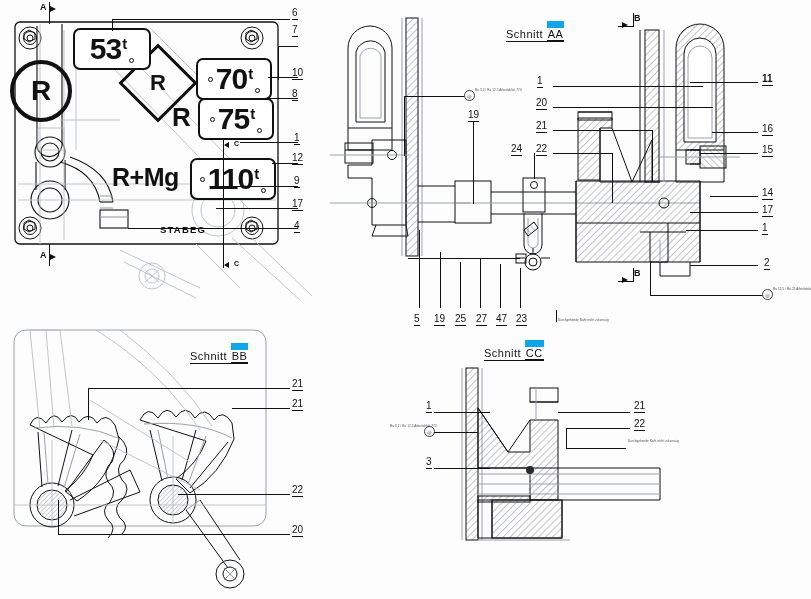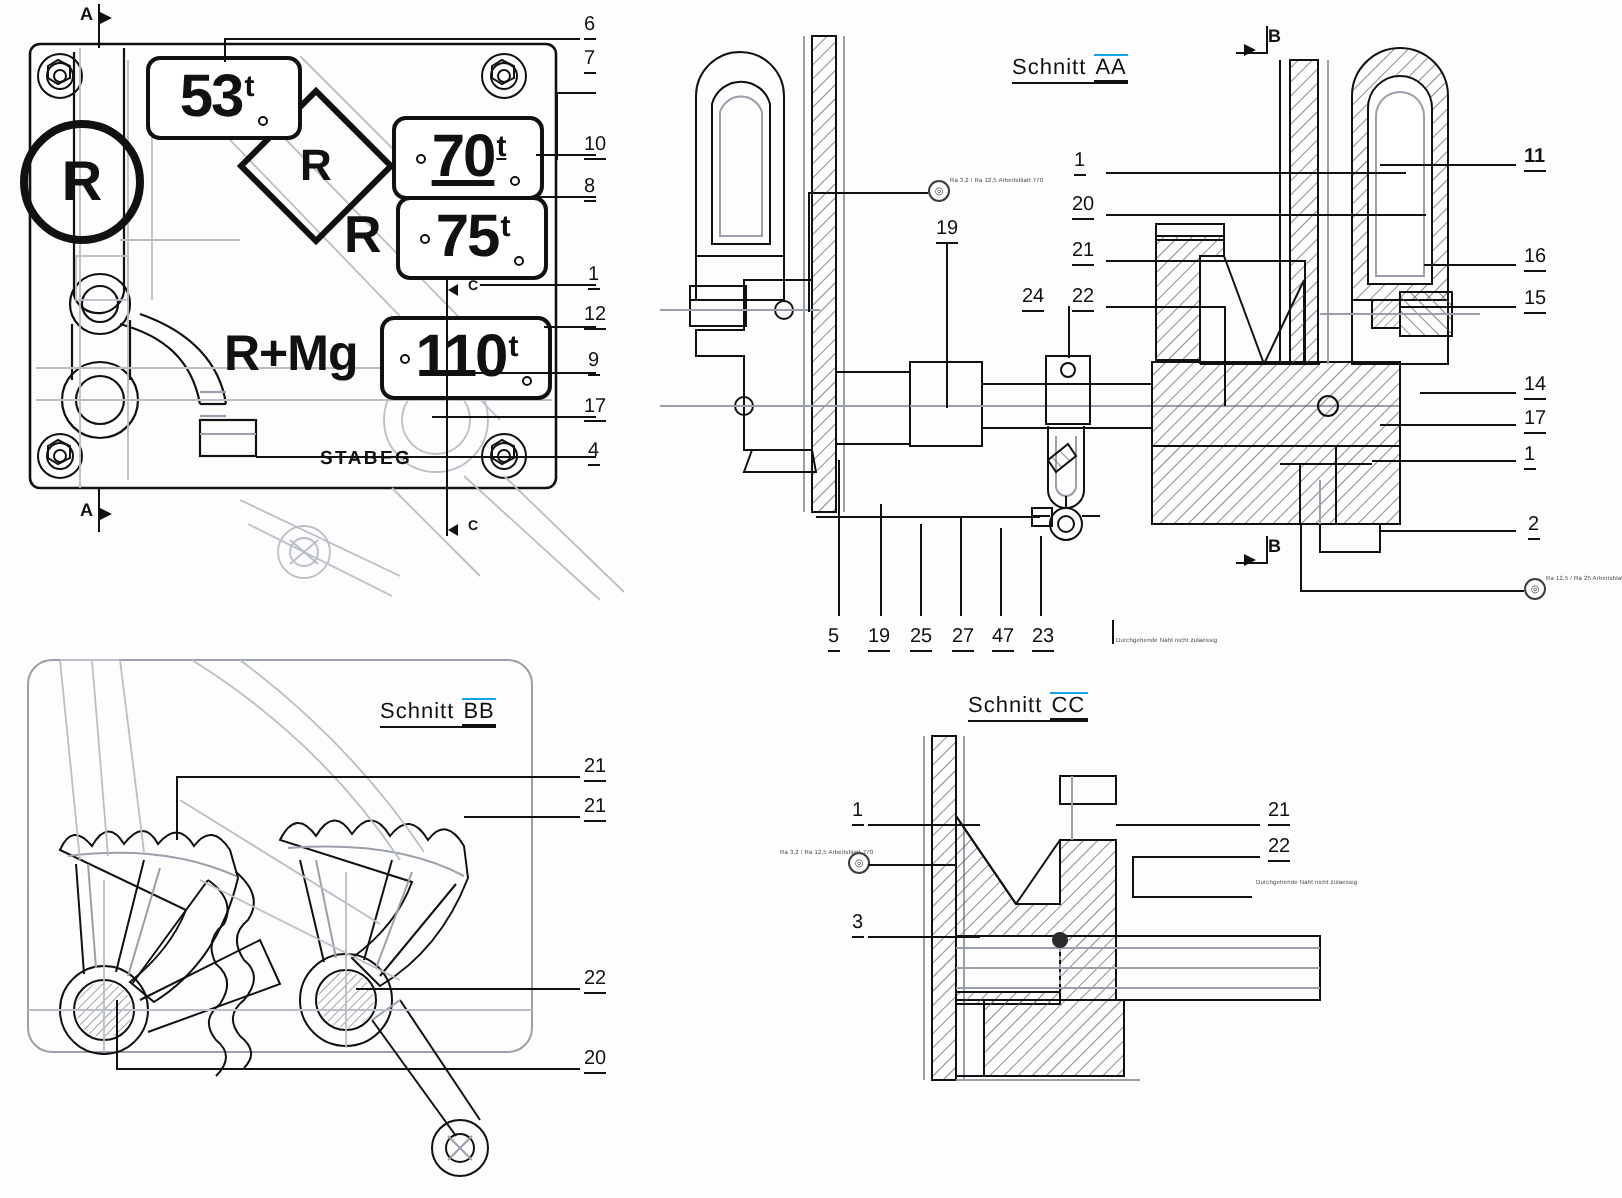--- a/index.html
+++ b/index.html
@@ -12,21 +12,21 @@
   .lbl{
     position:absolute;font-size:10px;line-height:10px;
     font-family:"Liberation Sans", sans-serif;
     color:#111;text-align:center;white-space:nowrap;
     border-bottom:1px solid #111;padding-bottom:1px;
   }
   .ttl{
     position:absolute;font-size:11px;letter-spacing:.5px;color:#111;
     white-space:nowrap;border-bottom:1px solid #111;padding-bottom:1px;
   }
-  .ttl .dbl{border-top:1px solid #0ea5e9;border-bottom:1px solid #111;padding:0 1px;}
+  .ttl .dbl{border-top:7px solid #0ea5e9;border-bottom:1px solid #111;padding:0 1px;}
   .micro{
     position:absolute;font-size:3px;line-height:3.4px;color:#4a4a52;
     white-space:nowrap;font-family:"Liberation Sans", sans-serif;
     letter-spacing:.1px;
   }
   .lead{position:absolute;background:#111;height:1px;}
   .leadv{position:absolute;background:#111;width:1px;}
 
   
   .plate{
@@ -322,21 +322,21 @@
   <div class="diamond" style="left:130px;top:55px;">
     <span>R</span>
   </div>
 
   <div class="plate" style="left:62px;top:28px;width:74px;height:38px;margin-left:11px;">
     <span class="num">53</span>
     <span class="unit">t</span>
     <span class="dot r"></span>
   </div>
 
-  <div class="plate" style="left:196px;top:58px;width:72px;height:38px;text-decoration:underline;">
+  <div class="plate" style="left:196px;top:58px;width:72px;height:38px;">
     <span class="dot l"></span>
     <span class="num">70</span>
     <span class="unit">t</span>
     <span class="dot r"></span>
   </div>
 
   <div class="bigR" style="left:172px;top:104px;">R</div>
 
   <div class="plate" style="left:198px;top:98px;width:72px;height:38px;">
     <span class="dot l"></span>

